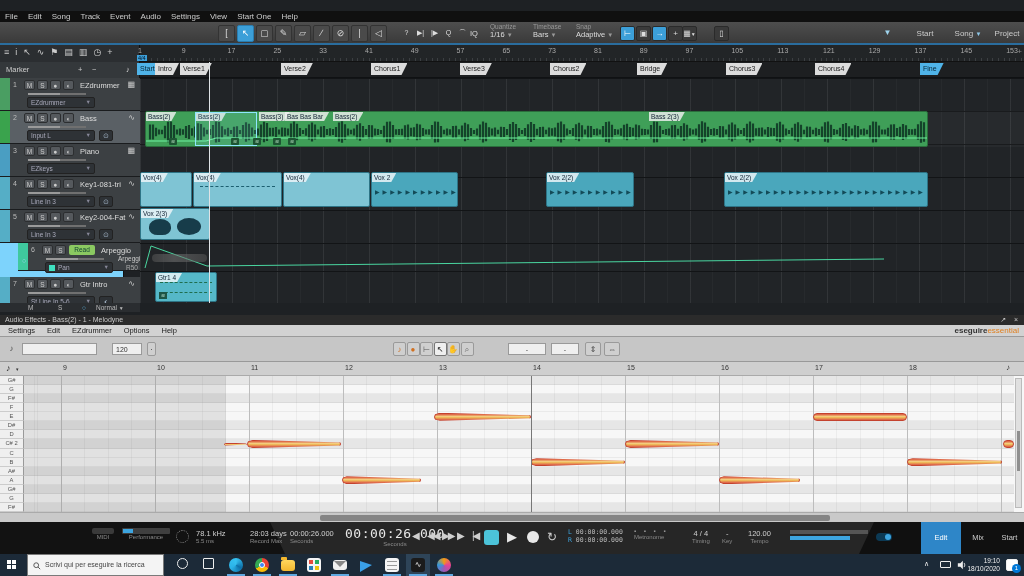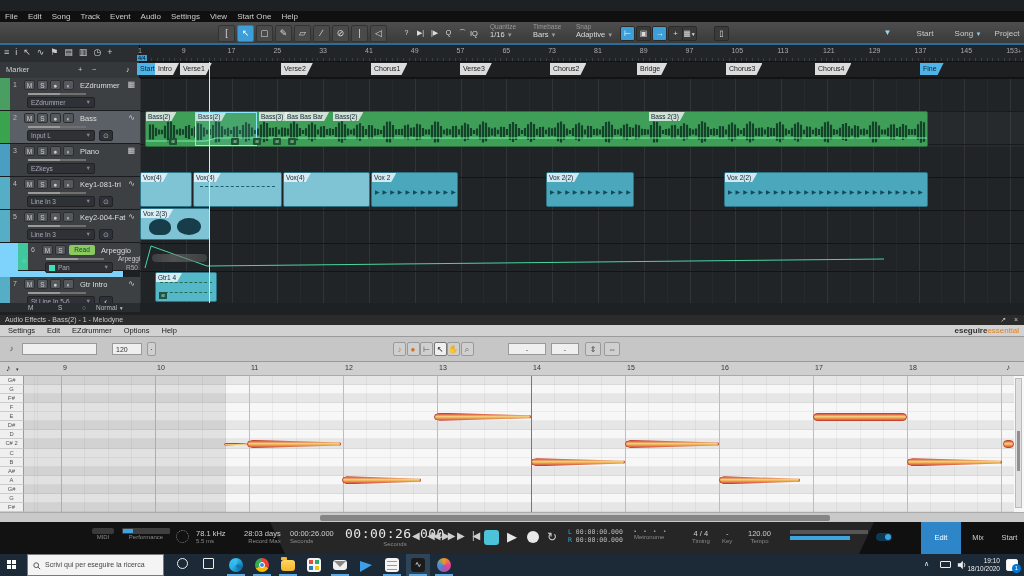--- a/index.html
+++ b/index.html
@@ -503,21 +503,21 @@
       <div style="width:48px;height:6px;background:#3f3f3f;border-radius:1px;position:relative">
           <i style="position:absolute;left:1px;top:1px;width:10px;height:4px;background:#3da5e0"></i>
         </div>
       <div class="tlab">Performance</div>
     </div>
     <div style="position:absolute;left:176px;top:8px;width:13px;height:13px;border:1px dotted #8a8a8a;border-radius:50%"></div>
     <div class="tg" style="left:196px;top:7px;text-align:left">
       <div class="tval">78.1 kHz</div>
         <div class="tlab">5.5 ms</div>
     </div>
-    <div class="tg" style="left:244px;top:7px;text-align:right">
+    <div class="tg" style="left:250px;top:7px;text-align:left">
       <div class="tval">28:03 days</div>
         <div class="tlab">Record Max</div>
     </div>
     <div class="tg" style="left:290px;top:7px;text-align:left">
       <div class="tval">00:00:26.000</div>
         <div class="tlab">Seconds</div>
     </div>
     <div class="tg" style="left:345px;top:4px">
       <div id="bigtime">00:00:26.000</div>
         <div class="tlab">Seconds</div>

